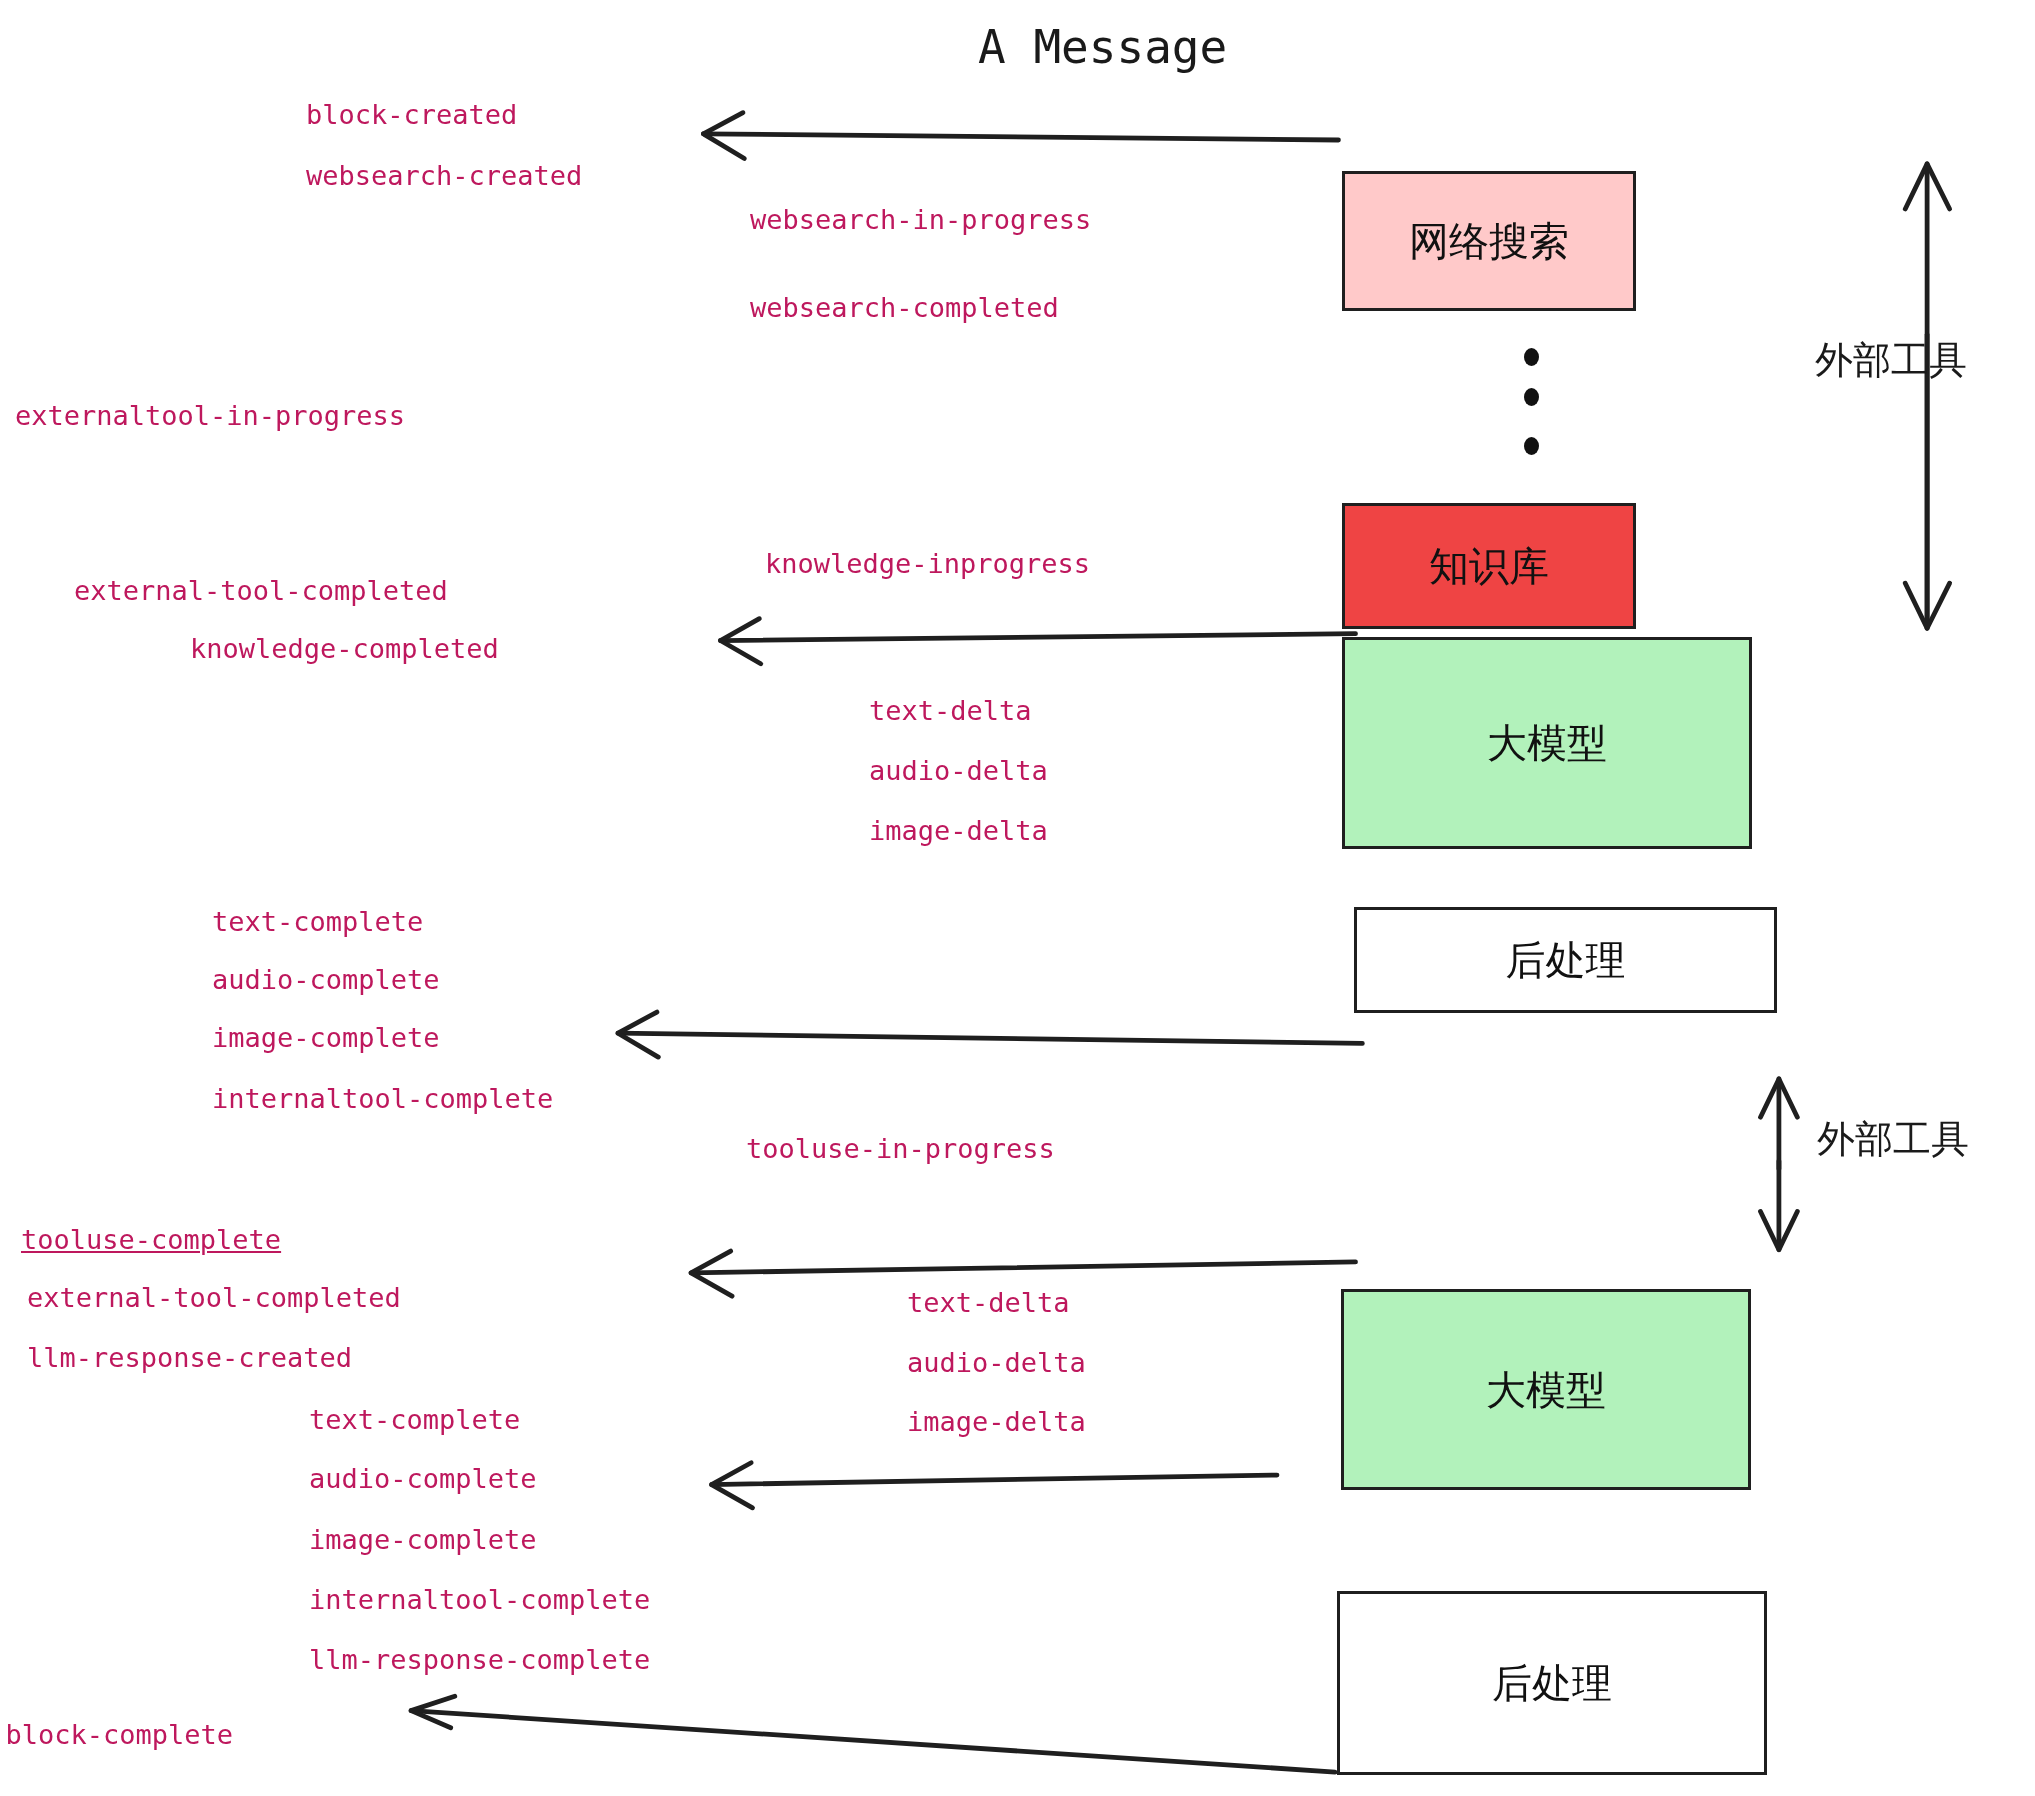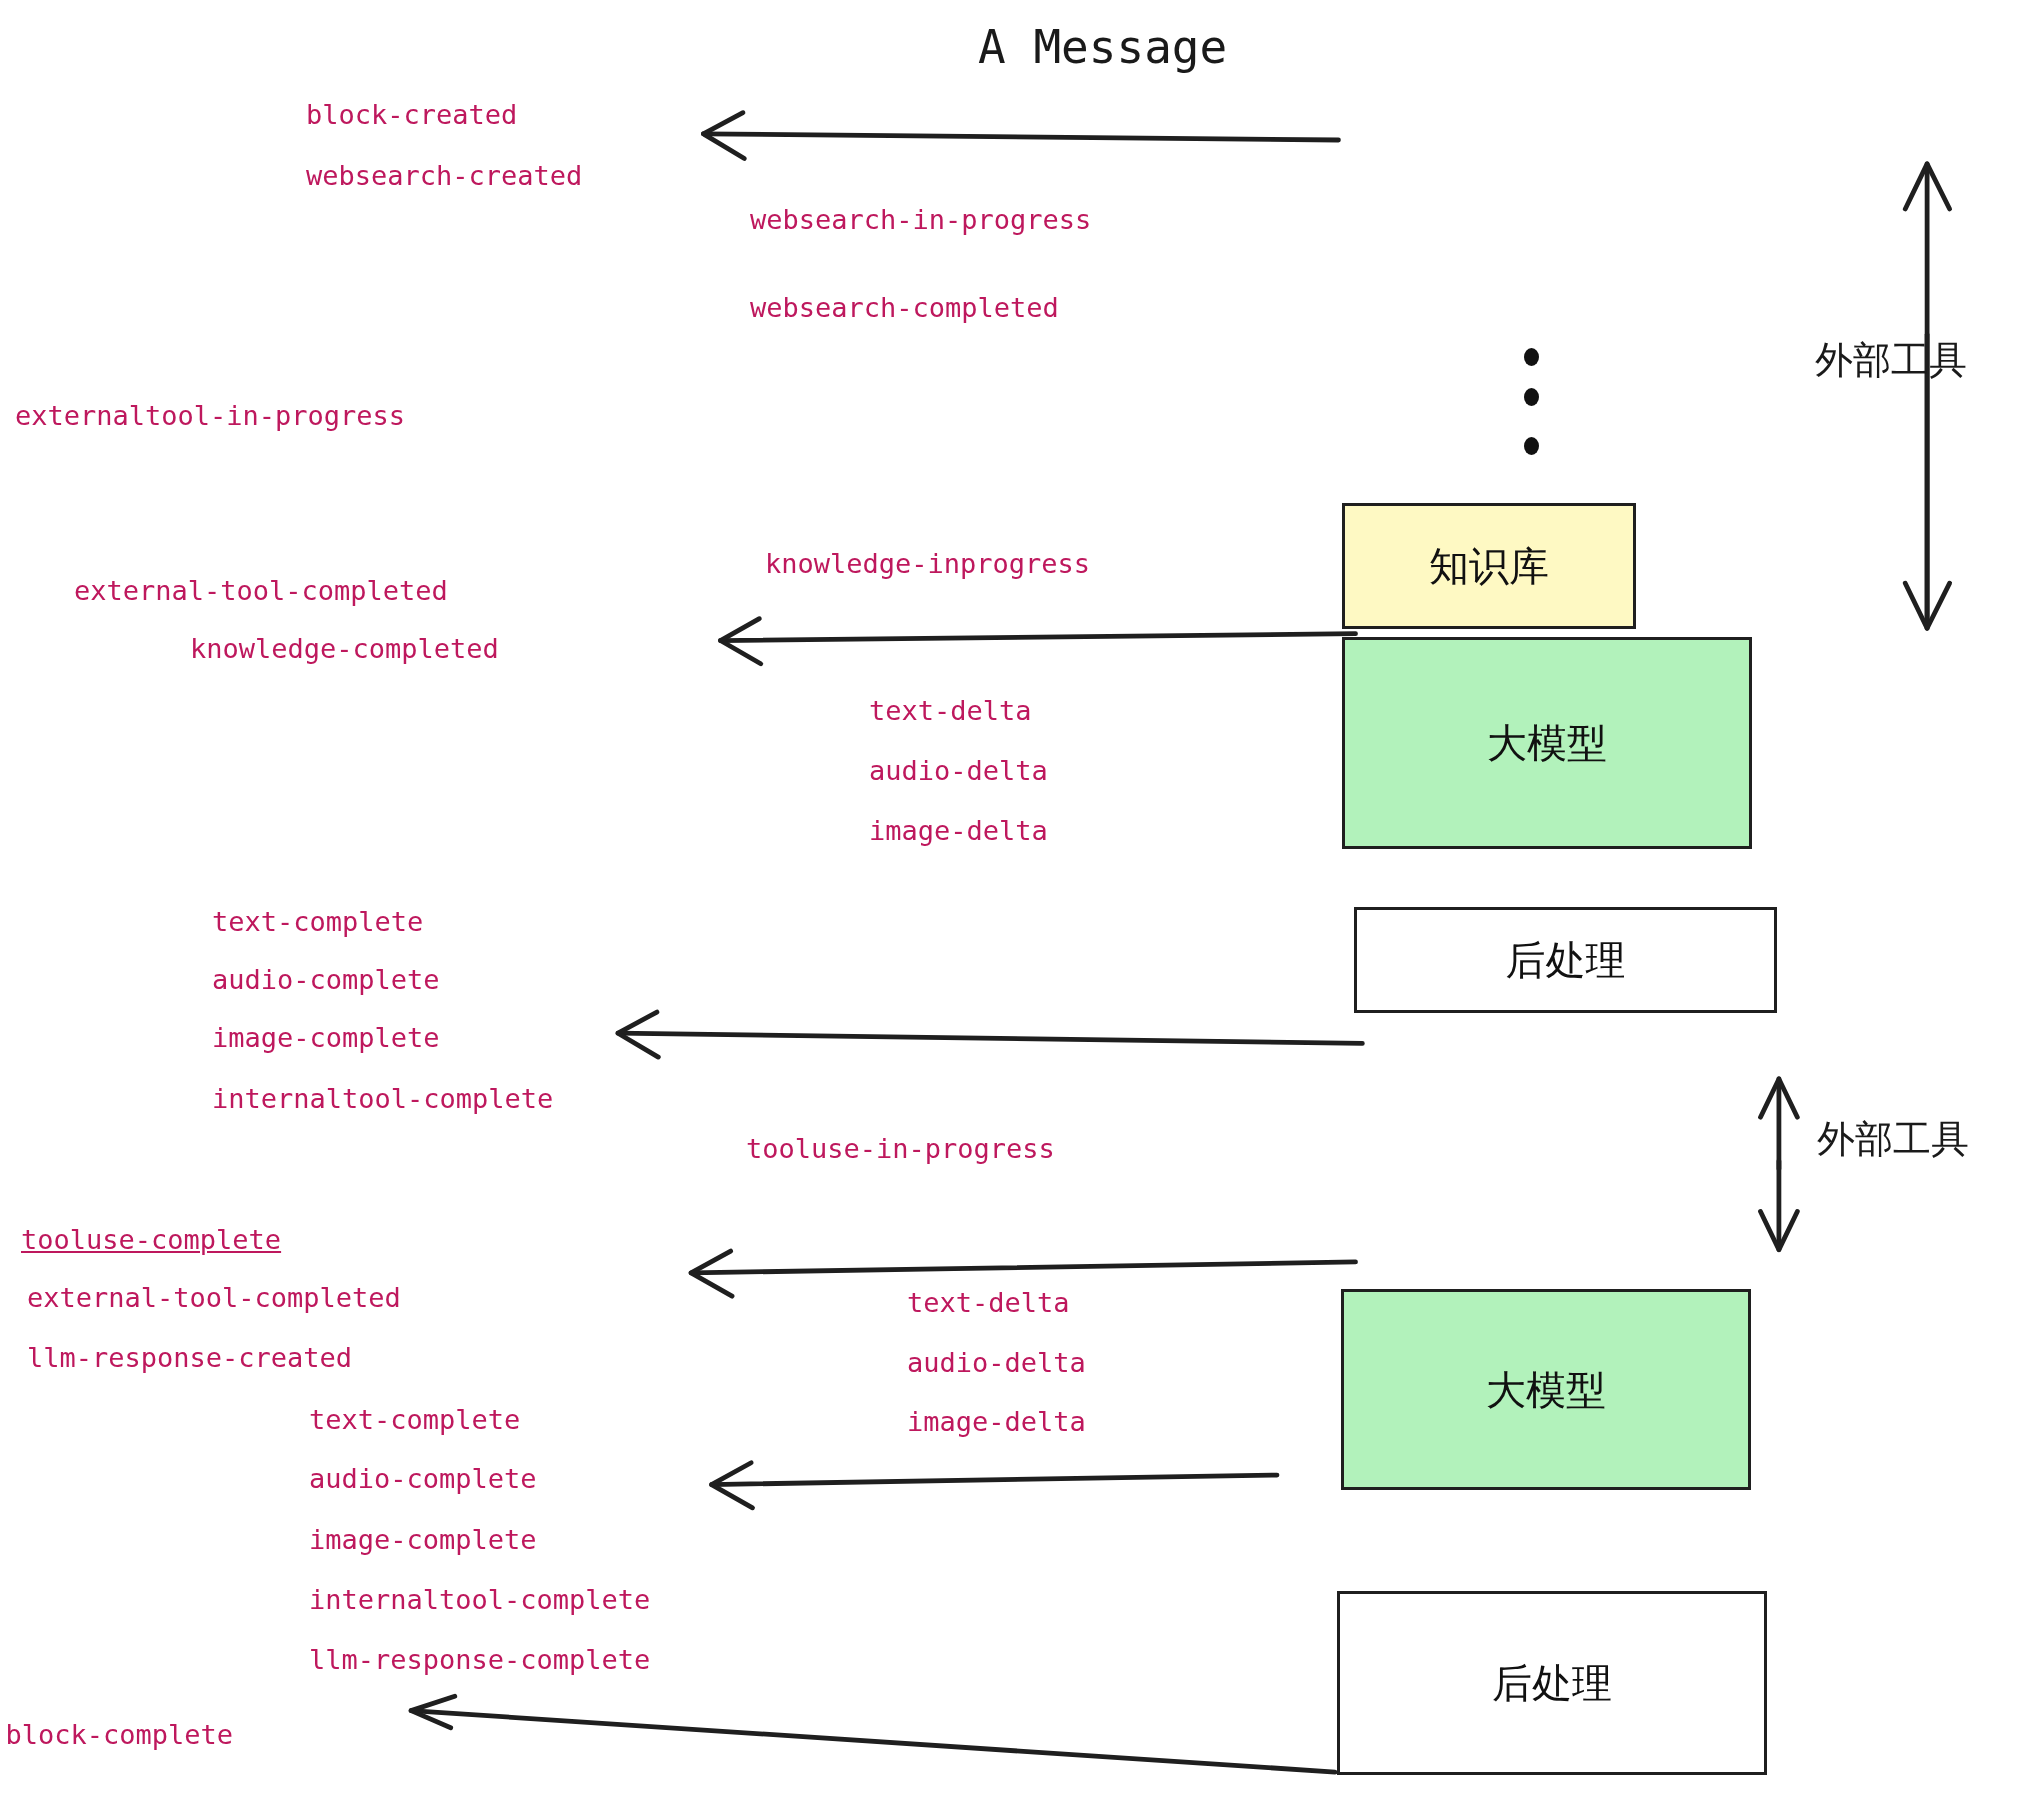--- a/index.html
+++ b/index.html
@@ -61,22 +61,25 @@
 
       <path d="M2605 1712 L2605 1580"></path>
       <path d="M2605 1580 L2578 1636 M2605 1580 L2632 1636"></path>
       <path d="M2605 1700 L2605 1830"></path>
       <path d="M2605 1830 L2578 1774 M2605 1830 L2632 1774"></path>
     </g>
   </svg>
 
   <div class="title" style="left:978px;top:24px;">A Message</div>
 
+  <div class="box" style="left:1342px;top:171px;width:294px;height:140px;background:#ffc9c9;">
+    <span>网络搜索</span>
+  </div>
 
-  <div class="box" style="left:1342px;top:503px;width:294px;height:126px;background:#fef9c3;">
+  <div class="box" style="left:1342px;top:503px;width:294px;height:126px;background:#ef4444;">
     <span>知识库</span>
   </div>
 
   <div class="box" style="left:1342px;top:637px;width:410px;height:212px;background:#b2f2bb;">
     <span>大模型</span>
   </div>
 
   <div class="box" style="left:1354px;top:907px;width:423px;height:106px;background:#ffffff;">
     <span>后处理</span>
   </div>

